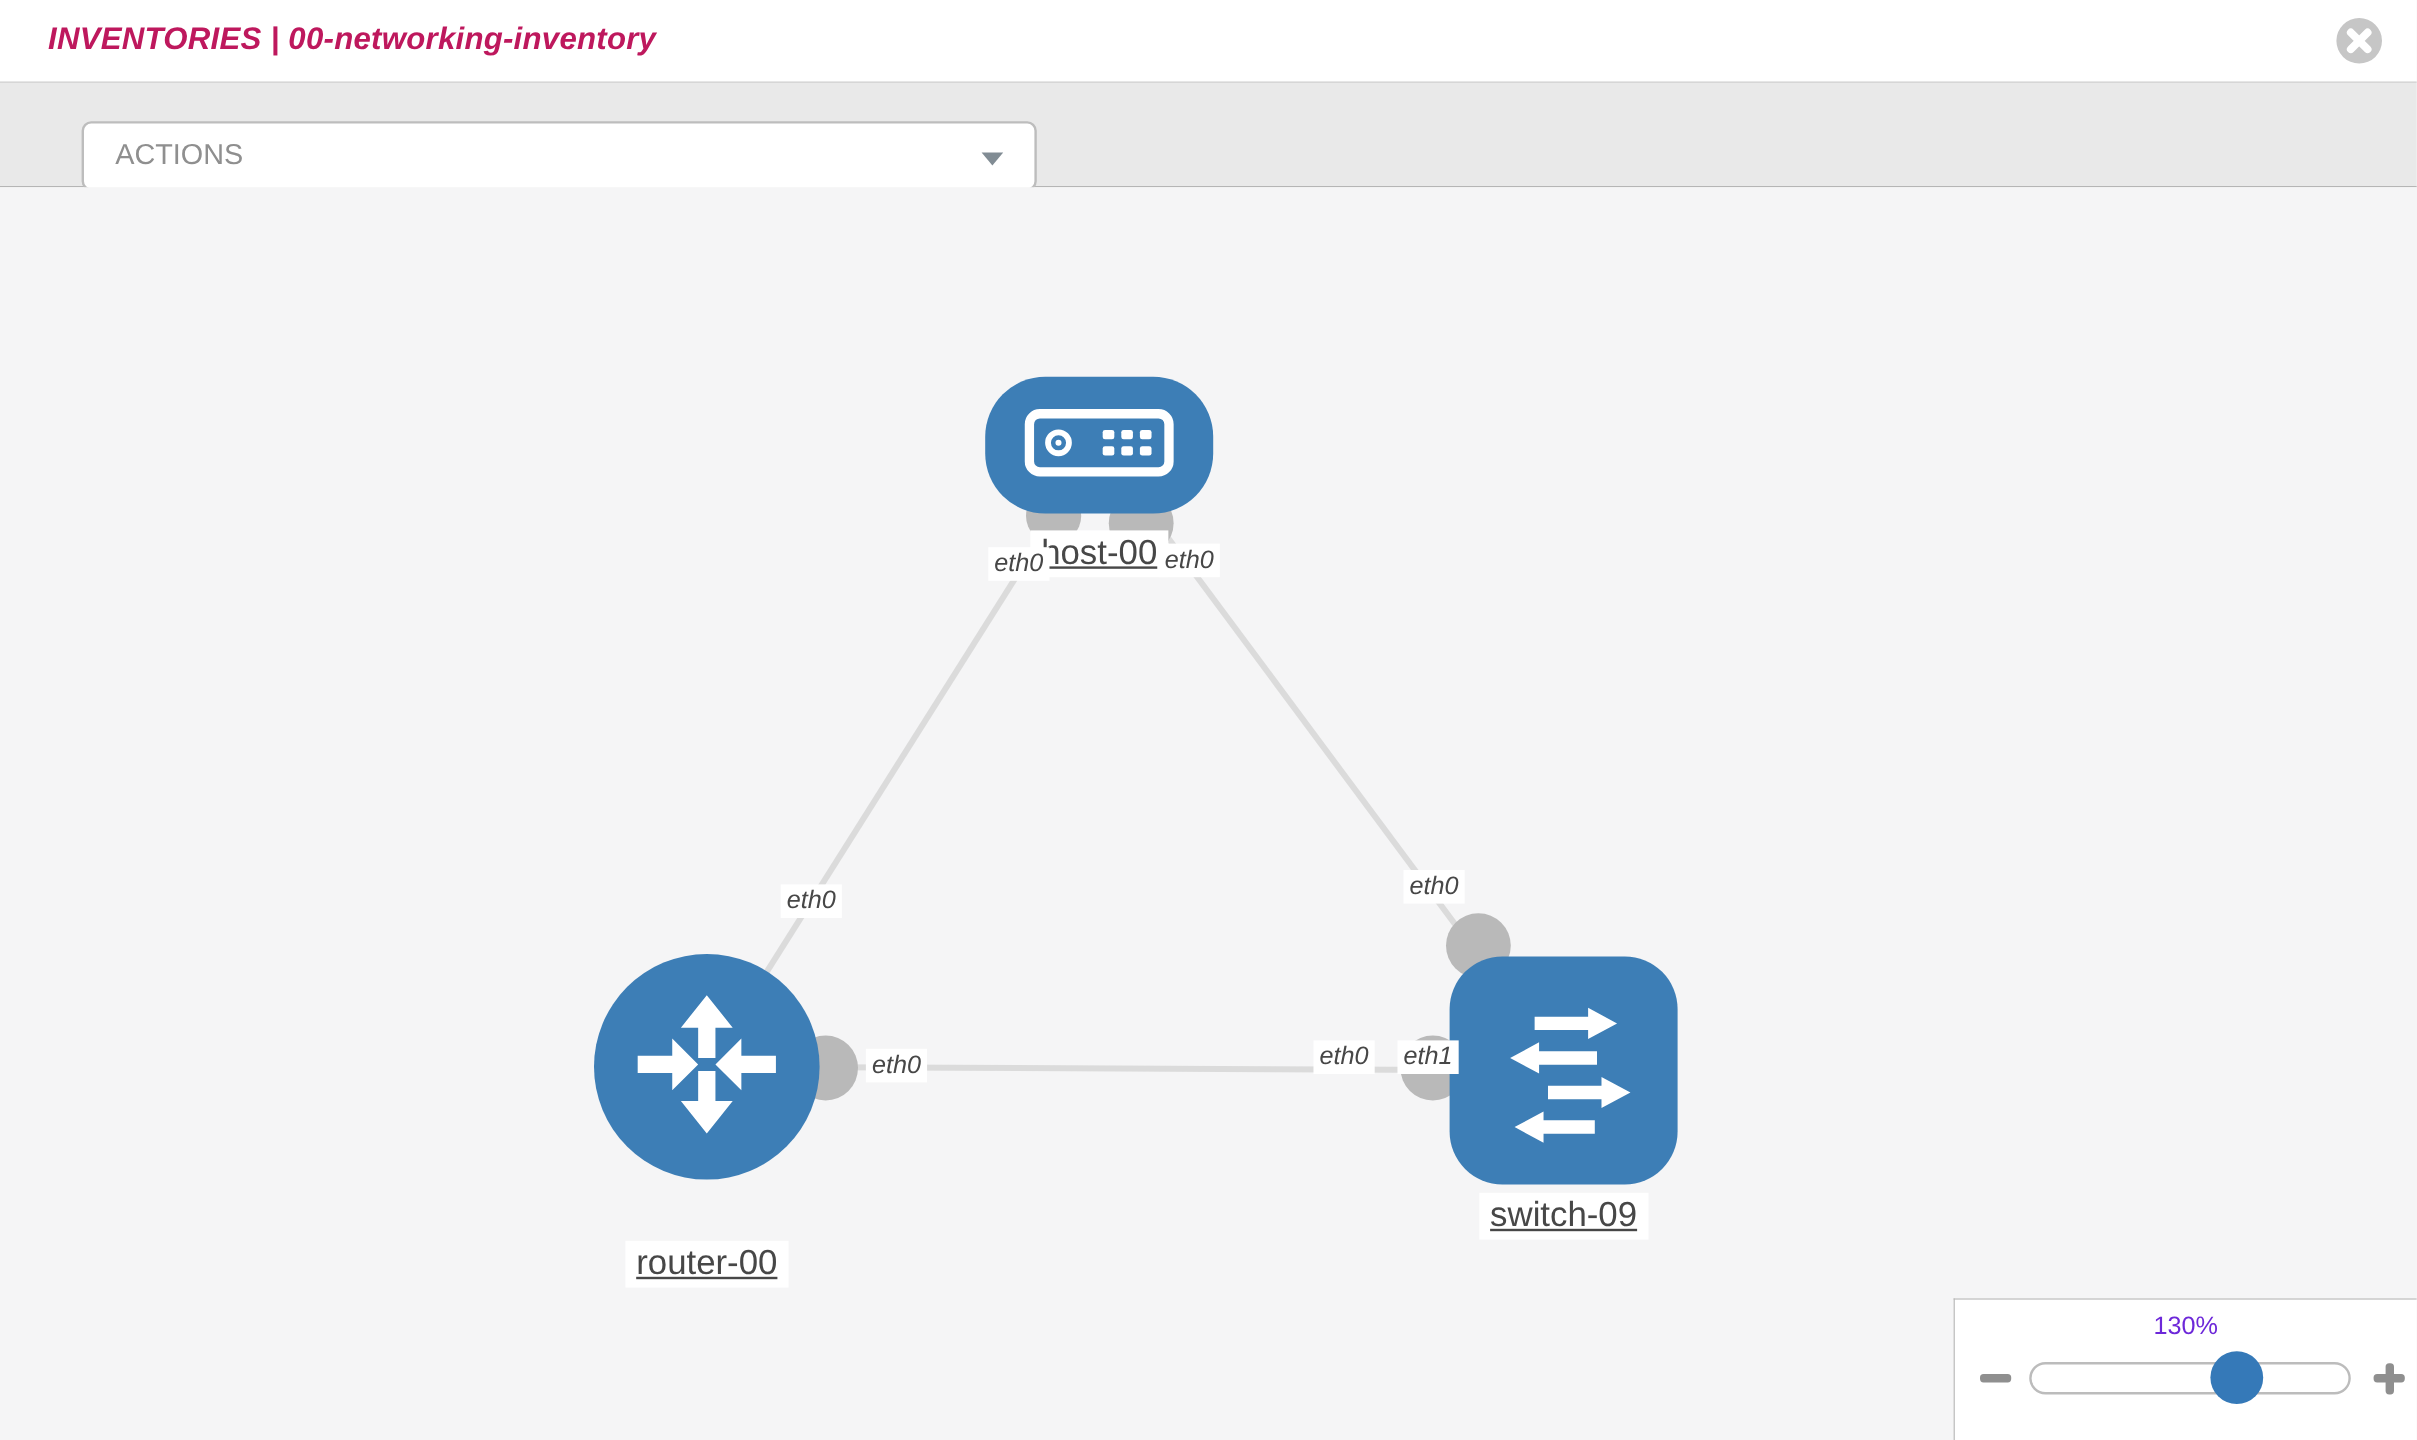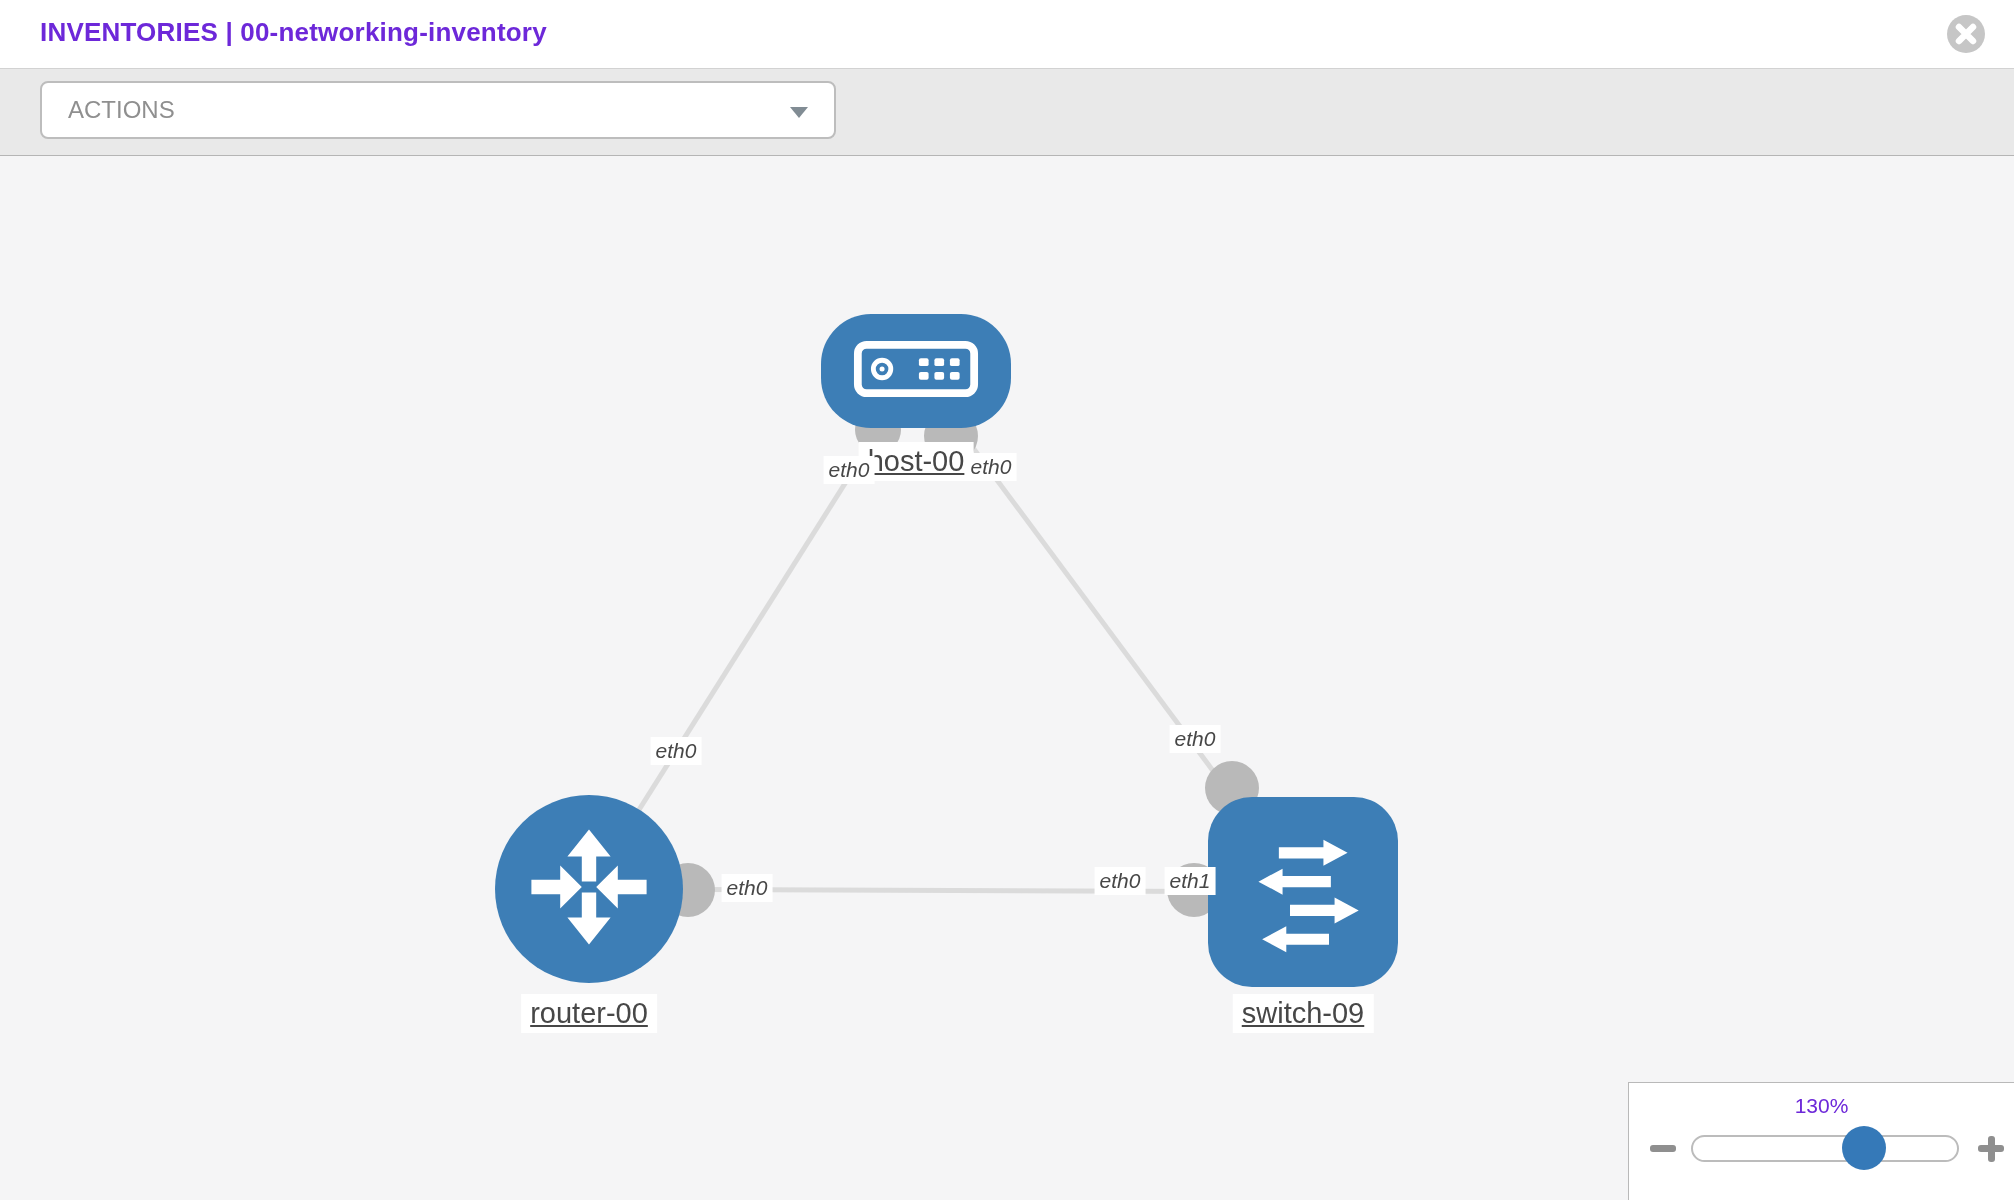--- a/index.html
+++ b/index.html
@@ -2,26 +2,26 @@
 <html><head>
 <meta charset="utf-8">
 <style>
   * { margin:0; padding:0; box-sizing:border-box; }
   html,body { width:2014px; height:1200px; overflow:hidden; }
   body { font-family:"Liberation Sans", sans-serif; background:#f5f5f6; }
   #app { position:relative; width:2014px; height:1200px; }
 
   
   .header { position:absolute; left:0; top:0; width:2014px; height:68px; background:#ffffff; }
-  .title { position:absolute; left:40px; top:17px; font-size:26px; font-weight:700; color:#6d28d9; letter-spacing:.2px; }
+  .title { position:absolute; left:40px; top:17px; font-size:26px; font-weight:700; color:#be185d; letter-spacing:.2px;font-style:italic; }
   .close-btn { position:absolute; right:28px; top:14px; width:40px; height:40px; border:none; background:transparent; cursor:pointer; }
 
   
   .toolbar { position:absolute; left:0; top:68px; width:2014px; height:88px; background:#e9e9e9; border-top:1px solid #d2d2d2; border-bottom:1px solid #b5b5b5; }
-  .select { position:absolute; top:12px; height:58px; background:#ffffff; border:2px solid #bdbdbd; border-radius:8px; display:flex; align-items:center; cursor:pointer; }
+  .select { position:absolute; top:32px; height:58px; background:#ffffff; border:2px solid #bdbdbd; border-radius:8px; display:flex; align-items:center; cursor:pointer;margin-left:28px; }
   .select-actions { left:40px; width:796px; }
   .select-search { left:1183px; width:789px; }
   .select-label { margin-left:26px; font-size:24px; color:#8f8f8f; }
   .caret { position:absolute; right:26px; top:24px; width:0; height:0; border-left:9px solid transparent; border-right:9px solid transparent; border-top:11px solid #818c94; }
   .tool-icon { position:absolute; top:92px; width:44px; height:44px; cursor:pointer; }
   .tool-icon.wrench { left:1041px; }
   .tool-icon.key { left:1111px; }
 
   
   .canvas { position:absolute; left:0; top:156px; width:2014px; height:1044px; background:#f5f5f6; }
@@ -141,21 +141,21 @@
         <svg width="130" height="130" viewBox="0 0 140 140">
           <path d="M118,30 L92,16 L92,24 L44,24 L44,36 L92,36 L92,44 Z" fill="#ffffff"></path>
           <path d="M22,61 L48,47 L48,55 L100,55 L100,67 L48,67 L48,75 Z" fill="#ffffff"></path>
           <path d="M130,92 L104,78 L104,86 L56,86 L56,98 L104,98 L104,106 Z" fill="#ffffff"></path>
           <path d="M26,123 L52,109 L52,117 L98,117 L98,129 L52,129 L52,137 Z" fill="#ffffff"></path>
         </svg>
       </span>
     </div>
 
     <div class="chip chip-node" style="left:916px; top:286px;">host-00</div>
-    <div class="chip chip-node" style="left:589px; top:838px;">router-00</div>
+    <div class="chip chip-node" style="left:589px; top:878px;">router-00</div>
     <div class="chip chip-node" style="left:1303px; top:838px;">switch-09</div>
 
     <div class="chip chip-if" style="left:849px; top:300px;">eth0</div>
     <div class="chip chip-if" style="left:991px; top:297px;">eth0</div>
     <div class="chip chip-if" style="left:676px; top:581px;">eth0</div>
     <div class="chip chip-if" style="left:1195px; top:569px;">eth0</div>
     <div class="chip chip-if" style="left:747px; top:718px;">eth0</div>
     <div class="chip chip-if" style="left:1120px; top:711px;">eth0</div>
     <div class="chip chip-if z4" style="left:1146px; top:711px;">eth1</div>
 

